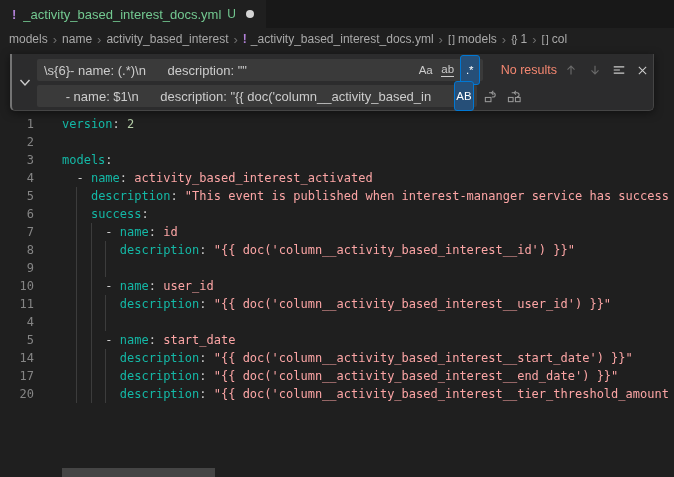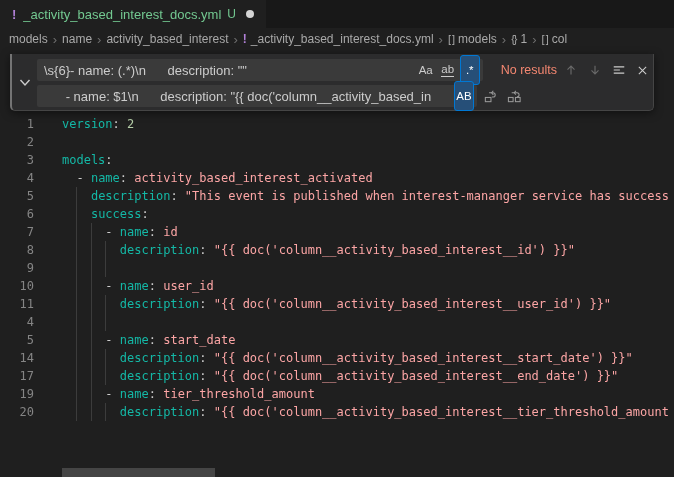--- a/index.html
+++ b/index.html
@@ -191,18 +191,17 @@
       <div class="code-row"><div class="gutter">6</div><div class="code-content"><span class="indent-guide" style="left: 14.4px;"></span><span class="tok-t">    </span><span class="tok-k">success</span><span class="tok-p">:</span></div></div>
       <div class="code-row"><div class="gutter">7</div><div class="code-content"><span class="indent-guide" style="left: 14.4px;"></span><span class="indent-guide" style="left: 28.9px;"></span><span class="tok-t">      </span><span class="tok-p">- </span><span class="tok-k">name</span><span class="tok-p">:</span><span class="tok-s"> id</span></div></div>
       <div class="code-row"><div class="gutter">8</div><div class="code-content"><span class="indent-guide" style="left: 14.4px;"></span><span class="indent-guide" style="left: 28.9px;"></span><span class="indent-guide" style="left: 43.3px;"></span><span class="tok-t">        </span><span class="tok-k">description</span><span class="tok-p">:</span><span class="tok-s"> "{{ doc('column__activity_based_interest__id') }}"</span></div></div>
       <div class="code-row"><div class="gutter">9</div><div class="code-content"><span class="indent-guide" style="left: 14.4px;"></span><span class="indent-guide" style="left: 28.9px;"></span><span class="indent-guide" style="left: 43.3px;"></span></div></div>
       <div class="code-row"><div class="gutter">10</div><div class="code-content"><span class="indent-guide" style="left: 14.4px;"></span><span class="indent-guide" style="left: 28.9px;"></span><span class="tok-t">      </span><span class="tok-p">- </span><span class="tok-k">name</span><span class="tok-p">:</span><span class="tok-s"> user_id</span></div></div>
       <div class="code-row"><div class="gutter">11</div><div class="code-content"><span class="indent-guide" style="left: 14.4px;"></span><span class="indent-guide" style="left: 28.9px;"></span><span class="indent-guide" style="left: 43.3px;"></span><span class="tok-t">        </span><span class="tok-k">description</span><span class="tok-p">:</span><span class="tok-s"> "{{ doc('column__activity_based_interest__user_id') }}"</span></div></div>
       <div class="code-row"><div class="gutter">4</div><div class="code-content"><span class="indent-guide" style="left: 14.4px;"></span><span class="indent-guide" style="left: 28.9px;"></span><span class="indent-guide" style="left: 43.3px;"></span></div></div>
       <div class="code-row"><div class="gutter">5</div><div class="code-content"><span class="indent-guide" style="left: 14.4px;"></span><span class="indent-guide" style="left: 28.9px;"></span><span class="tok-t">      </span><span class="tok-p">- </span><span class="tok-k">name</span><span class="tok-p">:</span><span class="tok-s"> start_date</span></div></div>
       <div class="code-row"><div class="gutter">14</div><div class="code-content"><span class="indent-guide" style="left: 14.4px;"></span><span class="indent-guide" style="left: 28.9px;"></span><span class="indent-guide" style="left: 43.3px;"></span><span class="tok-t">        </span><span class="tok-k">description</span><span class="tok-p">:</span><span class="tok-s"> "{{ doc('column__activity_based_interest__start_date') }}"</span></div></div>
       <div class="code-row"><div class="gutter">17</div><div class="code-content"><span class="indent-guide" style="left: 14.4px;"></span><span class="indent-guide" style="left: 28.9px;"></span><span class="indent-guide" style="left: 43.3px;"></span><span class="tok-t">        </span><span class="tok-k">description</span><span class="tok-p">:</span><span class="tok-s"> "{{ doc('column__activity_based_interest__end_date') }}"</span></div></div>
-      <div class="code-row"><div class="gutter">19</div><div class="code-content"><span class="indent-guide" style="left: 14.4px;"></span><span class="indent-guide" style="left: 28.9px;"></span><span class="tok-t">      </span><span class="tok-p">- </span><span class="tok-k">name</span><span class="tok-p">:</span><span class="tok-s"> tier_threshold_amount</span></div></div>
       <div class="code-row"><div class="gutter">20</div><div class="code-content"><span class="indent-guide" style="left: 14.4px;"></span><span class="indent-guide" style="left: 28.9px;"></span><span class="indent-guide" style="left: 43.3px;"></span><span class="tok-t">        </span><span class="tok-k">description</span><span class="tok-p">:</span><span class="tok-s"> "{{ doc('column__activity_based_interest__tier_threshold_amount</span></div></div>
     </div>
 
   <div class="hscroll"></div>
 </div>
 
 </body></html>

